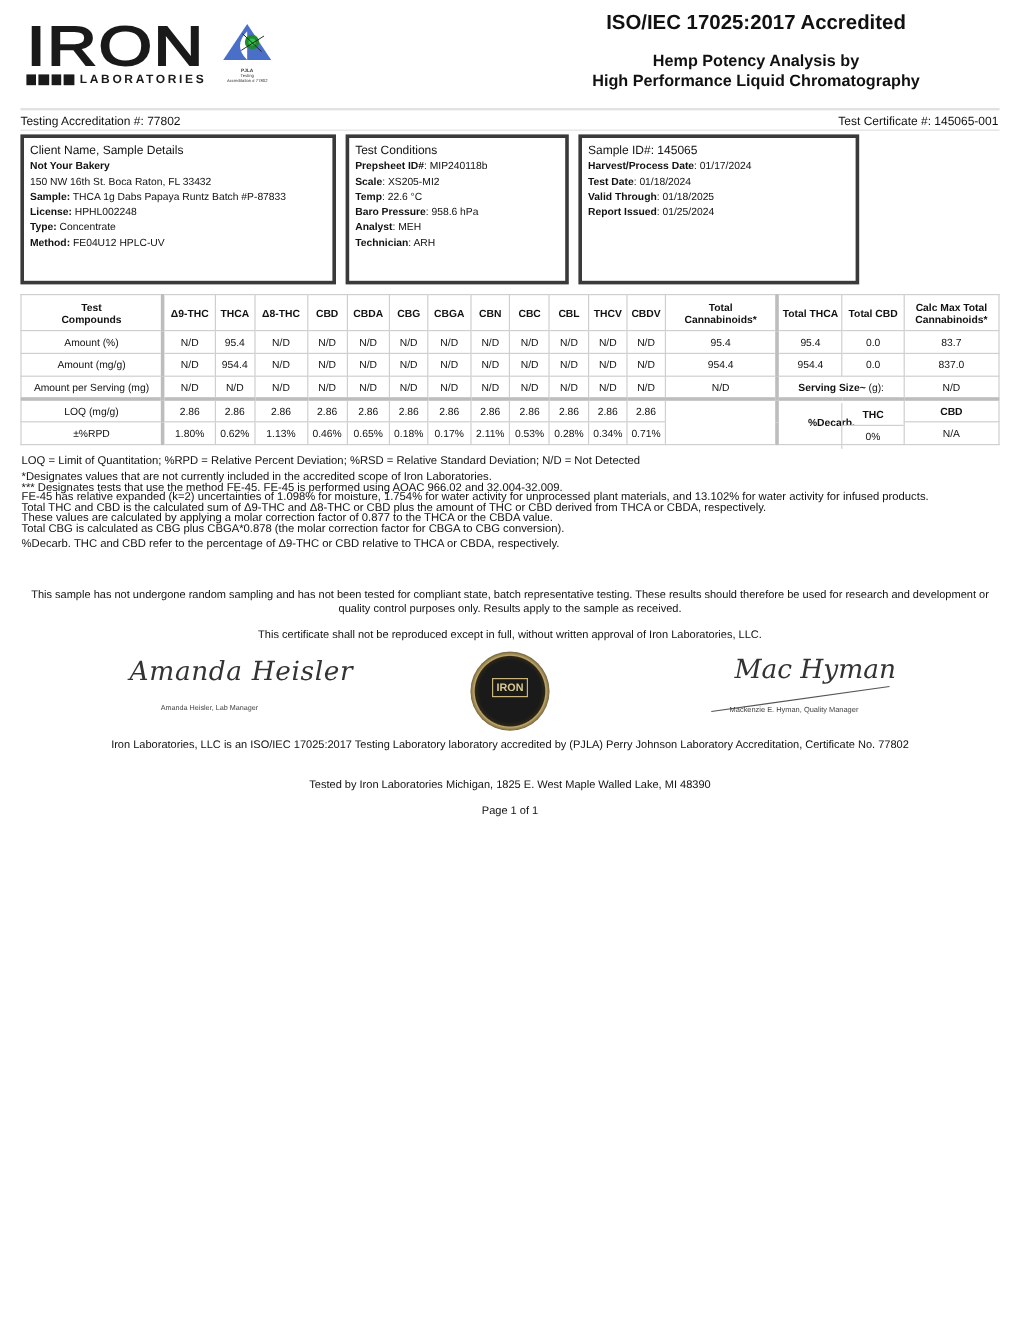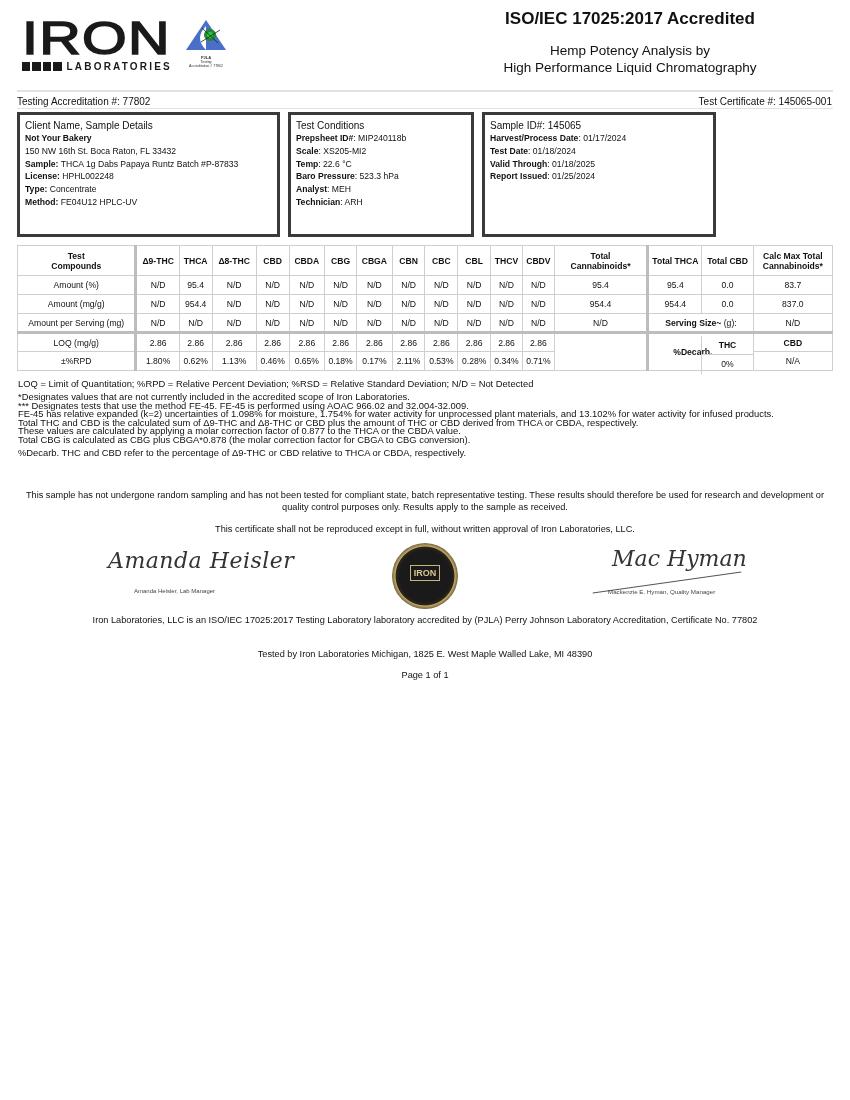--- a/index.html
+++ b/index.html
@@ -9,21 +9,21 @@
   
   .logo-iron { left: 22px; top: 18px; width: 150px; height: 54px; }
   .logo-iron .word { font-family: "Liberation Sans", sans-serif; font-size: 46px; font-weight: 400; letter-spacing: 1px; line-height: 40px; color: #1a1a1a; transform: scaleX(1.25); transform-origin: left; display: block; -webkit-text-stroke: 1.5px #1a1a1a; }
   .logo-iron .lab-row { display: flex; align-items: center; margin-top: 3px; }
   .logo-iron .blk { width: 14px; height: 9px; background: #1a1a1a; margin-right: 2px; }
   .logo-iron .lab { font-size: 10px; font-weight: 700; letter-spacing: 2.2px; margin-left: 3px; color: #1a1a1a; }
   .pjla { left: 184px; top: 18px; width: 44px; height: 50px; }
   .pjla-text { font-size: 3.5px; text-align: center; color: #333; line-height: 4px; }
 
   .h-title { left: 430px; width: 400px; top: 9px; text-align: center; font-size: 17px; font-weight: 700; }
-  .h-sub { left: 430px; width: 400px; top: 42px; text-align: center; font-size: 13.5px; font-weight: 400; line-height: 17px; }
+  .h-sub { left: 430px; width: 400px; top: 42px; text-align: center; font-size: 13.5px; font-weight: 700; line-height: 17px; }
 
   .rule1 { left: 17px; top: 90px; width: 816px; height: 2px; background: #e2e2e2; }
   .acc-left { left: 17px; top: 96px; font-size: 10px; }
   .acc-right { right: 18px; top: 96px; font-size: 10px; }
   .rule2 { left: 17px; top: 108px; width: 816px; height: 1px; background: #e2e2e2; }
 
   .box { border: 3px solid #3a3a3a; background: #fff; padding: 4px 5px; font-size: 8.6px; line-height: 12.8px; }
   .box .head { font-size: 10px; line-height: 13px; }
   .box b { font-weight: 700; }
   .box1 { left: 17px; top: 112px; width: 263px; height: 125px; }
@@ -107,21 +107,21 @@
   <div><b>License:</b><span> HPHL002248</span></div>
   <div><b>Type:</b><span> Concentrate</span></div>
   <div><b>Method:</b><span> FE04U12 HPLC-UV</span></div>
 </div>
 
 <div class="abs box box2">
   <div class="head">Test Conditions</div>
   <div><b>Prepsheet ID#</b><span>: MIP240118b</span></div>
   <div><b>Scale</b><span>: XS205-MI2</span></div>
   <div><b>Temp</b><span>: 22.6 °C</span></div>
-  <div><b>Baro Pressure</b><span>: 523.3 hPa</span></div>
+  <div><b>Baro Pressure</b><span>: 958.6 hPa</span></div>
   <div><b>Analyst</b><span>: MEH</span></div>
   <div><b>Technician</b><span>: ARH</span></div>
 </div>
 
 <div class="abs box box3">
   <div class="head">Sample ID#: 145065</div>
   <div><b>Harvest/Process Date</b><span>: 01/17/2024</span></div>
   <div><b>Test Date</b><span>: 01/18/2024</span></div>
   <div><b>Valid Through</b><span>: 01/18/2025</span></div>
   <div><b>Report Issued</b><span>: 01/25/2024</span></div>

